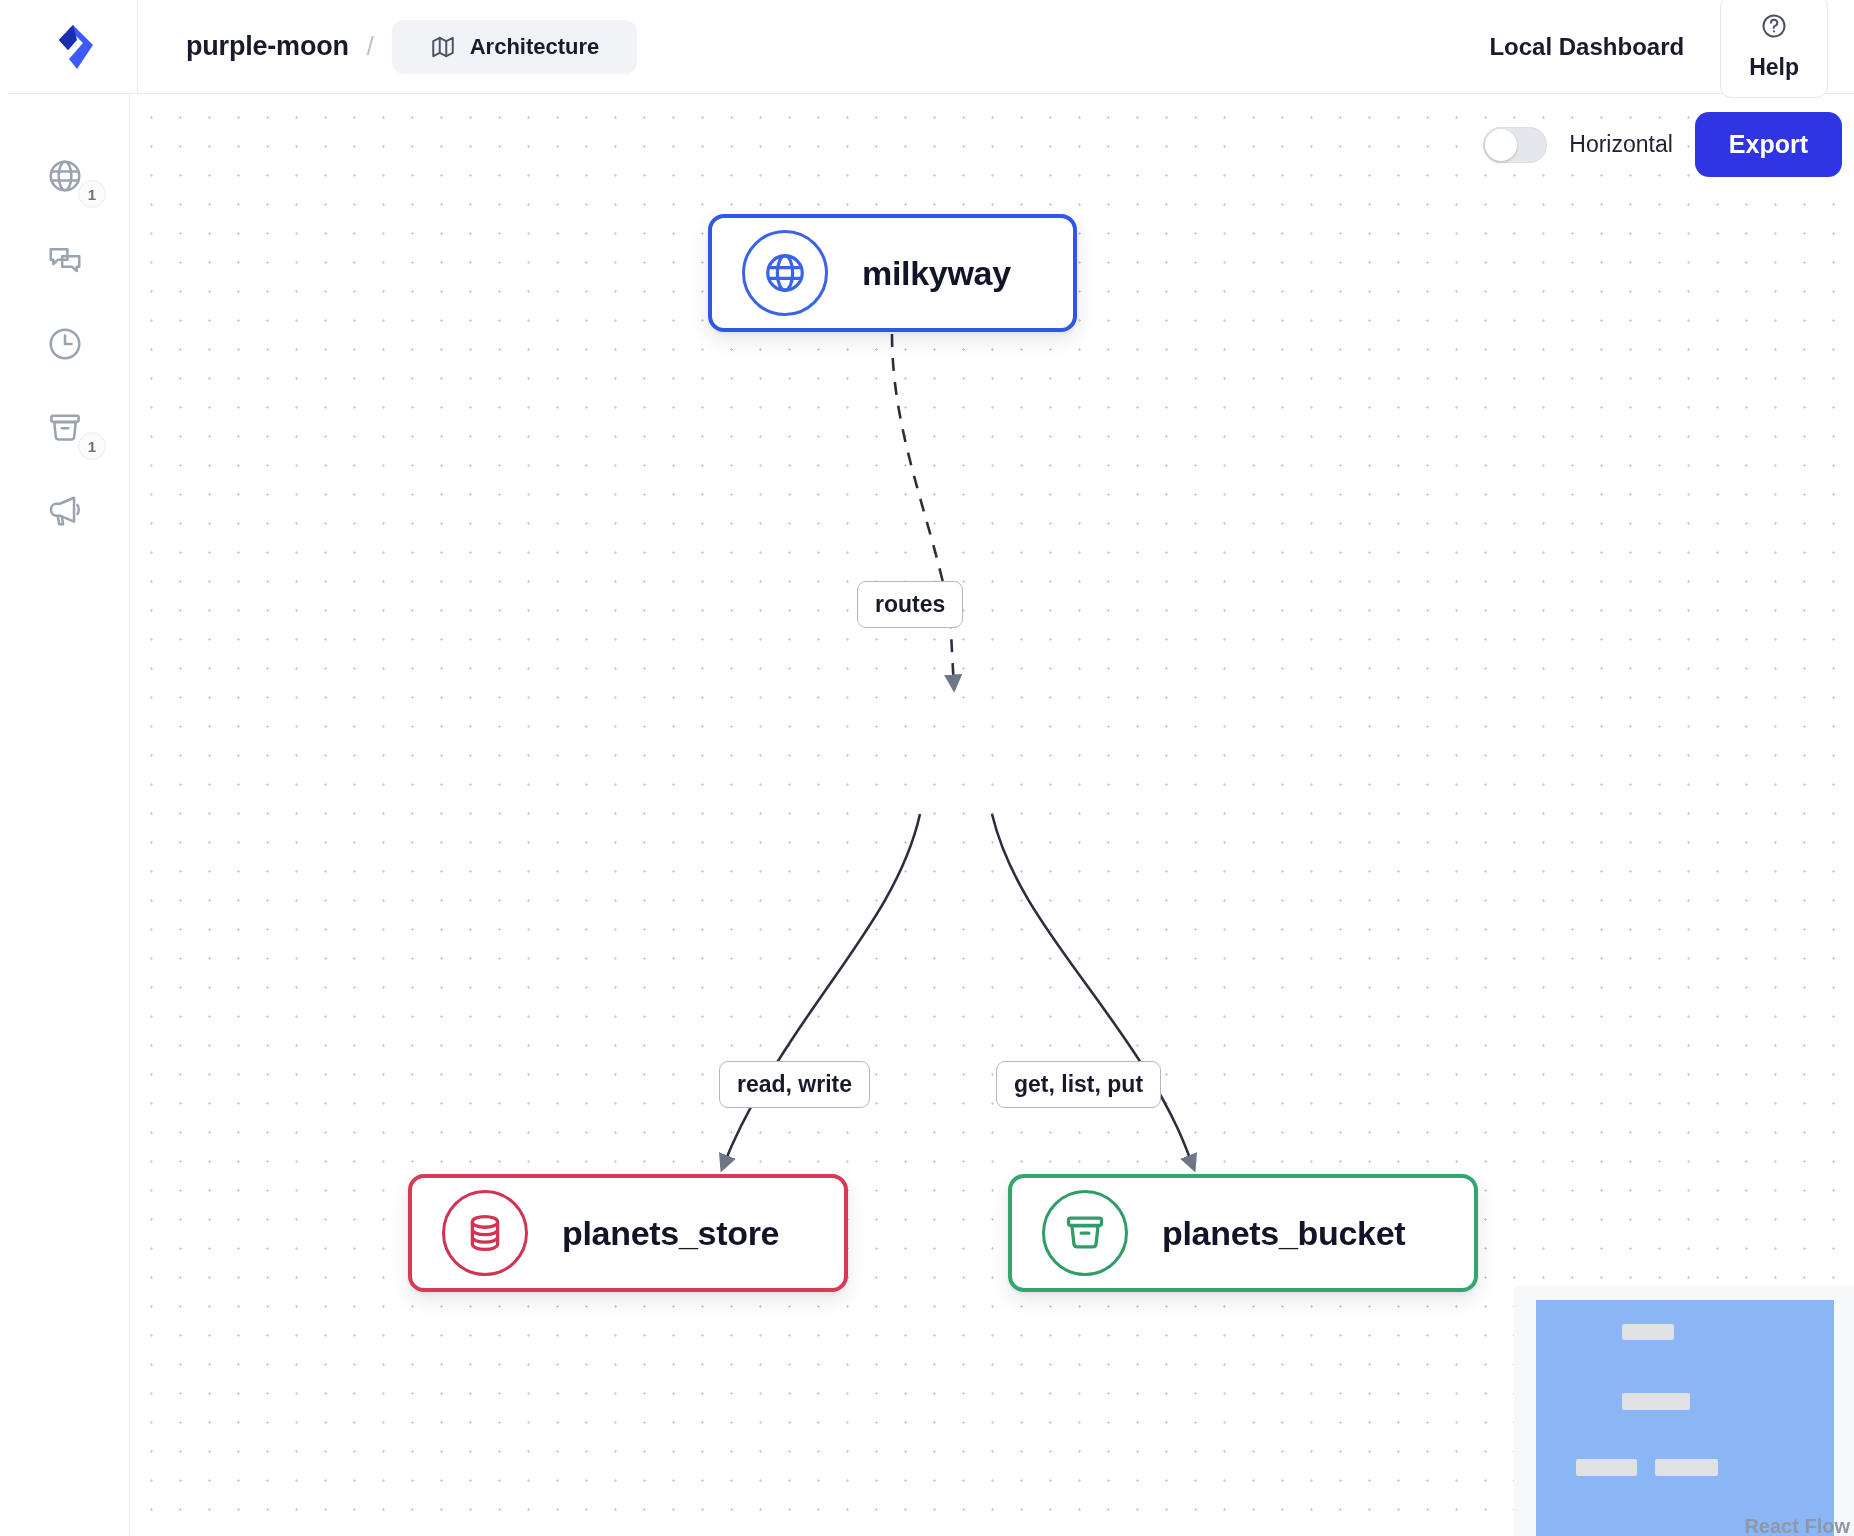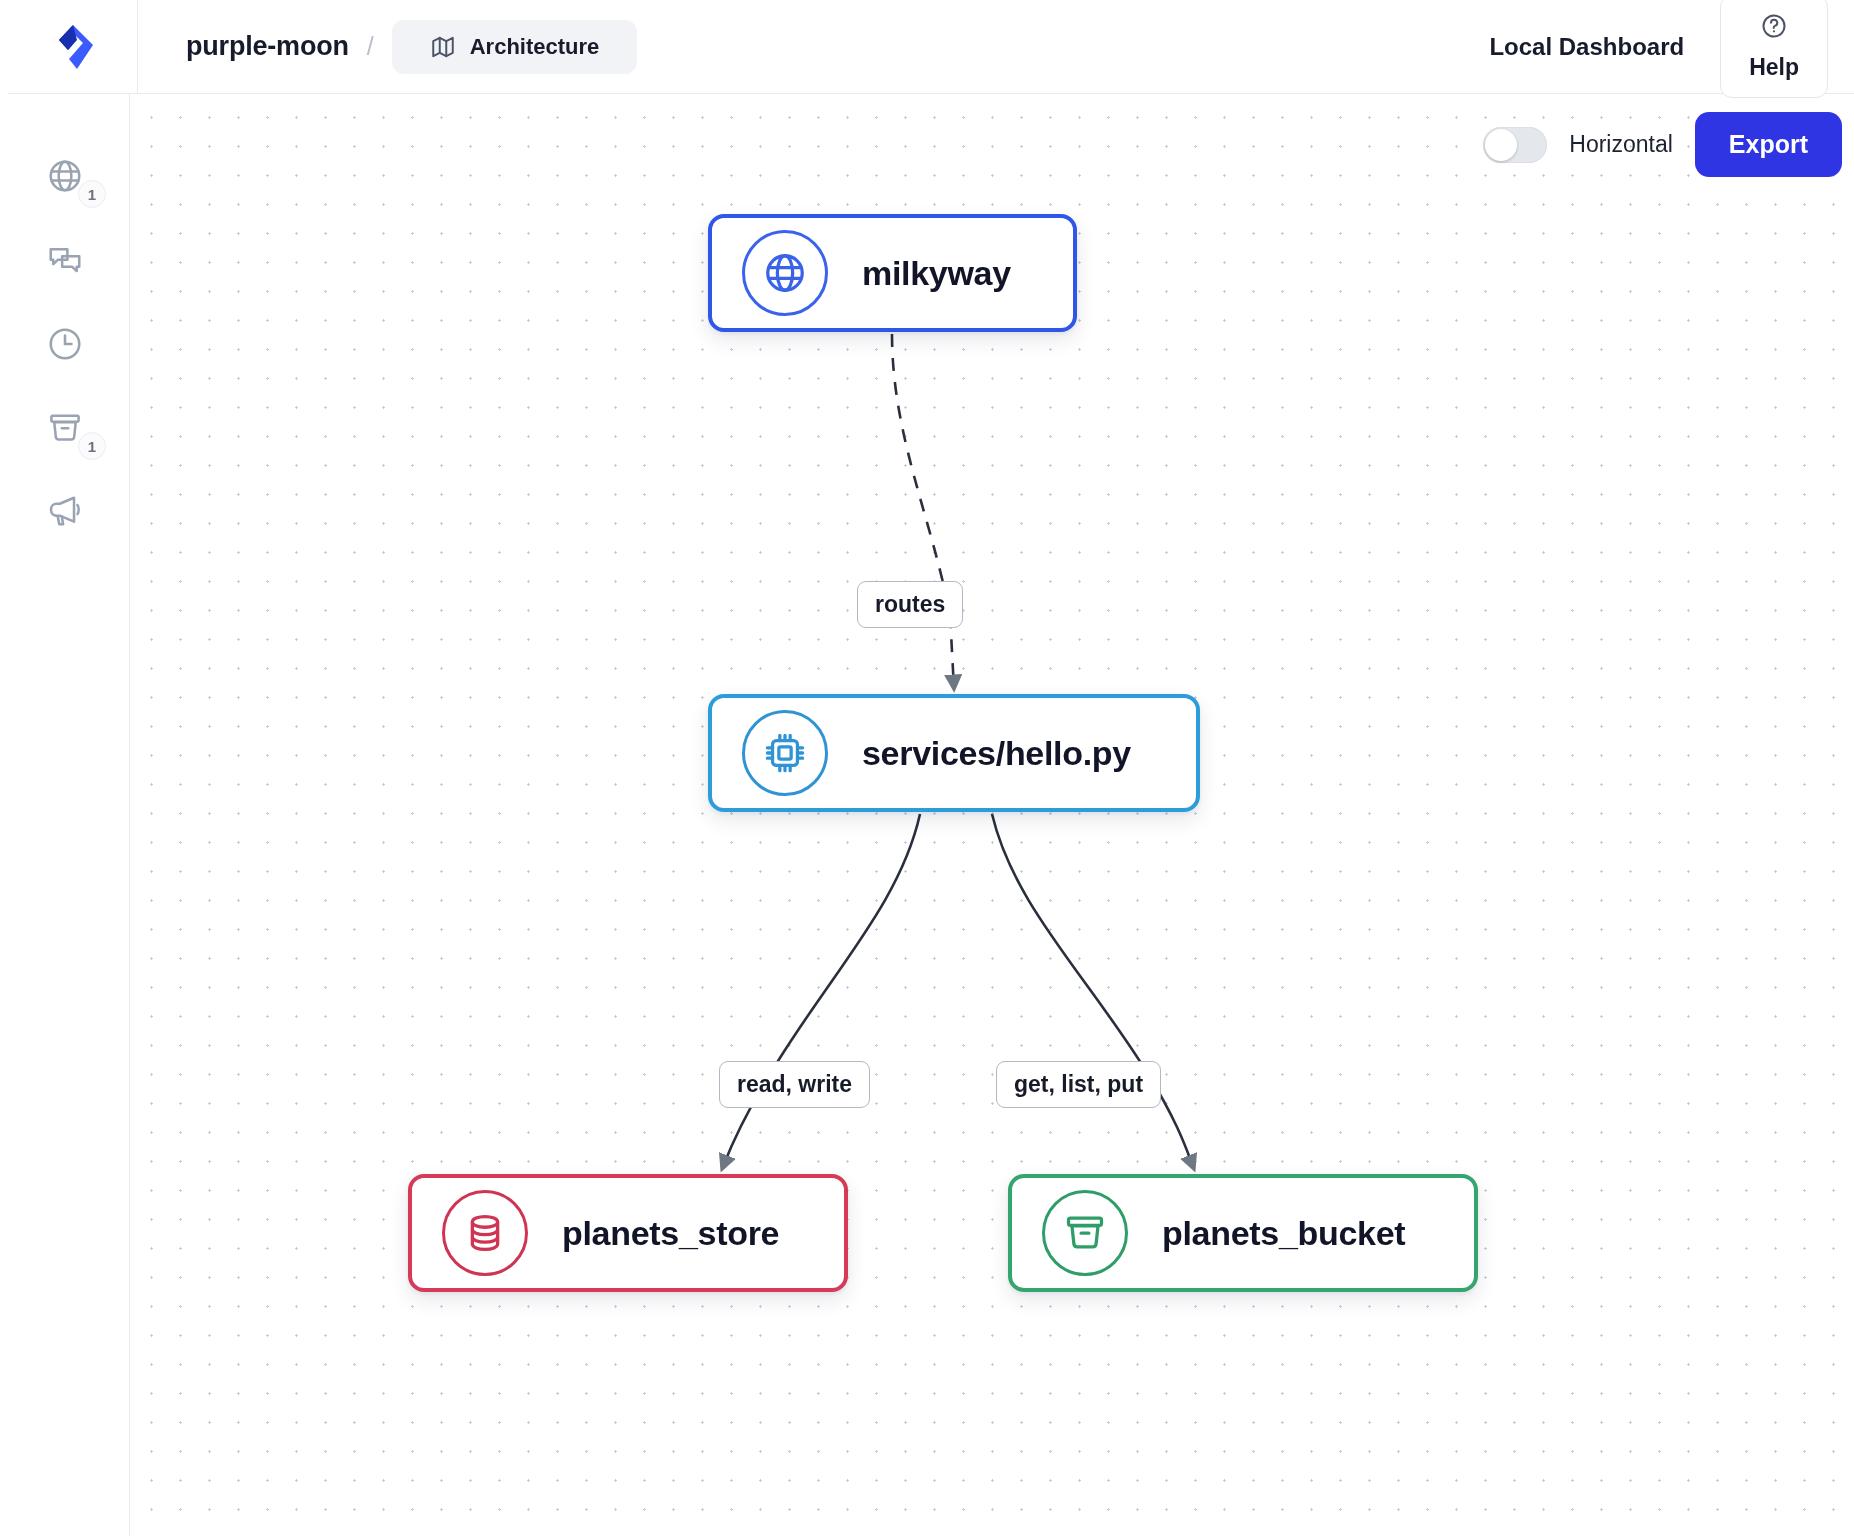--- a/index.html
+++ b/index.html
@@ -310,31 +310,20 @@
       <div class="ring">
         <svg width="46" height="46" viewBox="0 0 24 24" fill="none" stroke="currentColor" stroke-width="1.7">
           <circle cx="12" cy="12" r="9"></circle>
           <ellipse cx="12" cy="12" rx="4" ry="9"></ellipse>
           <path d="M3 9.2h18M3 14.8h18"></path>
         </svg>
       </div>
       <div class="label">milkyway</div>
     </div>
 
-    <div class="node" id="node-service">
-      <div class="ring">
-        <svg width="46" height="46" viewBox="0 0 24 24" fill="none" stroke="currentColor" stroke-width="1.7" stroke-linecap="round" stroke-linejoin="round">
-          <rect x="5.5" y="5.5" width="13" height="13" rx="2"></rect>
-          <rect x="8.8" y="8.8" width="6.4" height="6.4" rx="0.8"></rect>
-          <path d="M9.3 2.8v2.7M12 2.8v2.7M14.7 2.8v2.7M9.3 18.5v2.7M12 18.5v2.7M14.7 18.5v2.7
-                   M2.8 9.3h2.7M2.8 12h2.7M2.8 14.7h2.7M18.5 9.3h2.7M18.5 12h2.7M18.5 14.7h2.7"></path>
-        </svg>
-      </div>
-      <div class="label">services/hello.py</div>
-    </div>
 
     <div class="node" id="node-store">
       <div class="ring">
         <svg width="46" height="46" viewBox="0 0 24 24" fill="none" stroke="currentColor" stroke-width="1.7">
           <ellipse cx="12" cy="6.2" rx="6.6" ry="2.8"></ellipse>
           <path d="M5.4 6.2v11.6c0 1.55 2.95 2.8 6.6 2.8s6.6-1.25 6.6-2.8V6.2"></path>
           <path d="M5.4 10.1c0 1.55 2.95 2.8 6.6 2.8s6.6-1.25 6.6-2.8"></path>
           <path d="M5.4 14c0 1.55 2.95 2.8 6.6 2.8s6.6-1.25 6.6-2.8"></path>
         </svg>
       </div>
@@ -345,15 +334,24 @@
       <div class="ring">
         <svg width="46" height="46" viewBox="0 0 24 24" fill="none" stroke="currentColor" stroke-width="1.7" stroke-linejoin="round">
           <rect x="3.4" y="4.2" width="17.2" height="3.8" rx="1"></rect>
           <path d="M5.2 8.3h13.6l-1 9.3a1.8 1.8 0 0 1-1.8 1.6H8a1.8 1.8 0 0 1-1.8-1.6z"></path>
           <path d="M10 12.1h4" stroke-linecap="round"></path>
         </svg>
       </div>
       <div class="label">planets_bucket</div>
     </div>
 
+    <div class="minimap">
+      <div class="mm-view">
+        <div class="mm-node" style="left:86px; top:24px; width:52px; height:16px;"></div>
+        <div class="mm-node" style="left:86px; top:93px; width:68px; height:17px;"></div>
+        <div class="mm-node" style="left:40px; top:159px; width:61px; height:17px;"></div>
+        <div class="mm-node" style="left:119px; top:159px; width:63px; height:17px;"></div>
+      </div>
+      <div class="attribution">React Flow</div>
+    </div>
 
   </div>
 </div>
 
 </body></html>

